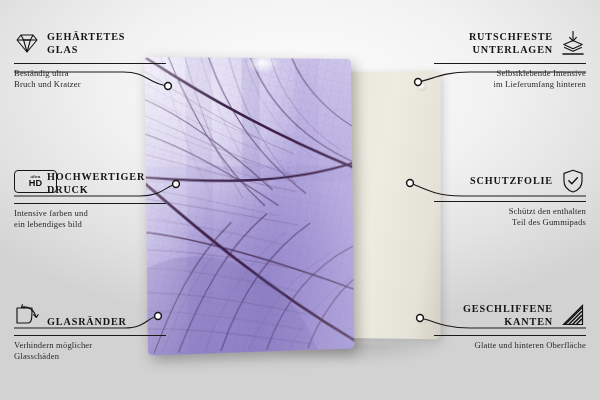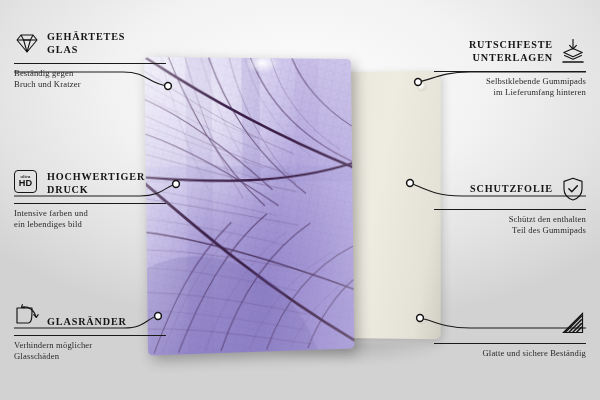--- a/index.html
+++ b/index.html
@@ -12,38 +12,38 @@
     position:relative;
   }
   .stage { position:absolute; inset:0; }
 
   
   .feat { position:absolute; width:152px; }
   .feat.left  { left:14px;  text-align:left; }
   .feat.right { right:14px; text-align:right; }
 
   .head { display:flex; align-items:center; gap:7px; min-height:34px; }
-  .feat.right .head { flex-direction:row-reverse;margin-top:8px; }
+  .feat.right .head { flex-direction:row-reverse; }
   .title {
     font-size:10.2px; font-weight:700; letter-spacing:.85px;
     line-height:13.5px; color:#141414; text-transform:uppercase;
     font-family:"Liberation Serif", serif;
   }
   .rule {
     height:0; border-top:1.15px solid #1a1a1a; margin:3px 0 4px 0; width:100%;
   }
   .desc {
     font-size:8.6px; line-height:11.2px; color:#2a2a2a; letter-spacing:.16px;
   }
   .ico { width:26px; height:26px; flex:0 0 26px; position:relative; }
   .ico svg { display:block; width:100%; height:100%; }
 
   
   .hdbox {
-    width:23px; height:23px; border:1.35px solid #151515; border-radius:4px;
+    width:43px; height:23px; border:1.35px solid #151515; border-radius:4px;
     display:flex; flex-direction:column; align-items:center; justify-content:center;
     line-height:1;
   }
   .hdbox .u { font-size:4.1px; font-weight:700; letter-spacing:.25px; color:#151515;
               font-family:"Liberation Sans", sans-serif; margin-bottom:.5px;}
   .hdbox .h { font-size:9.2px; font-weight:700; letter-spacing:.2px; color:#111;
               font-family:"Liberation Sans", sans-serif; }
 
   
   .conn { position:absolute; inset:0; pointer-events:none; }
@@ -243,21 +243,21 @@
           <path d="M9.6 10 H16.4"></path>
         </g>
           </svg>
       </span>
       <span class="title">
         <span>GEHÄRTETES</span><br><span>GLAS</span>
       </span>
     </div>
     <div class="rule"></div>
     <div class="desc">
-      <span>Beständig gegen</span><br><span>Bruch und Kratzer</span>
+      <span>Beständig ultra</span><br><span>Bruch und Kratzer</span>
     </div>
   </div>
 
   <div class="feat left" style="top:166px;">
     <div class="head">
       <span class="ico">
         <span class="hdbox">
           <span class="u">ultra</span>
           <span class="h">HD</span>
         </span>
@@ -306,21 +306,21 @@
           <path d="M3 24 H23" stroke-width="1.6"></path>
         </g>
           </svg>
       </span>
       <span class="title">
         <span>RUTSCHFESTE</span><br><span>UNTERLAGEN</span>
       </span>
     </div>
     <div class="rule"></div>
     <div class="desc">
-      <span>Selbstklebende Gummipads</span><br><span>im Lieferumfang hinteren</span>
+      <span>Selbstklebende Intensive</span><br><span>im Lieferumfang hinteren</span>
     </div>
   </div>
 
   <div class="feat right" style="top:164px;">
     <div class="head">
       <span class="ico">
         <svg viewBox="0 0 26 26">
             <g fill="none" stroke="#141414" stroke-width="1.15" stroke-linejoin="round" stroke-linecap="round">
           <path d="M13 2.2 L22 5.4 V13 C 22 18.6, 17.8 22.4, 13 24 C 8.2 22.4, 4 18.6, 4 13 V5.4 Z"></path>
           <path d="M8.8 12.8 L11.8 15.8 L17.4 9.8" stroke-width="1.4"></path>
@@ -345,20 +345,23 @@
           <path d="M22.5 3.5 V22.5 H3.5 Z" stroke-width="1.2"></path>
           <g stroke-width="1.5">
             <path d="M9.2 22 L21.4 9.8"></path>
             <path d="M13.0 22 L21.4 13.6"></path>
             <path d="M16.8 22 L21.4 17.4"></path>
             <path d="M5.6 22 L21.4 6.2"></path>
           </g>
         </g>
           </svg>
       </span>
-    </div>
-    <div class="rule"></div>
-    <div class="desc">
-      <span>Glatte und sichere Beständig</span>
+      <span class="title">
+        <span>GESCHLIFFENE</span><br><span>KANTEN</span>
+      </span>
+    </div>
+    <div class="rule"></div>
+    <div class="desc">
+      <span>Glatte und hinteren Oberfläche</span>
     </div>
   </div>
 
 </div>
 
 </body></html>

